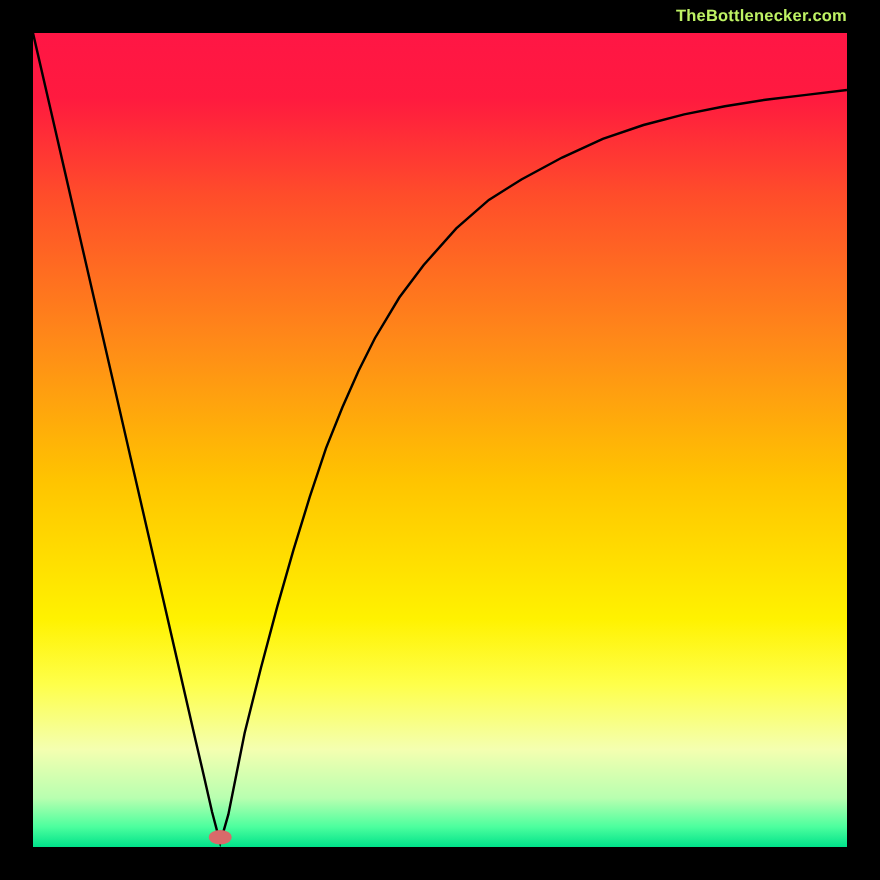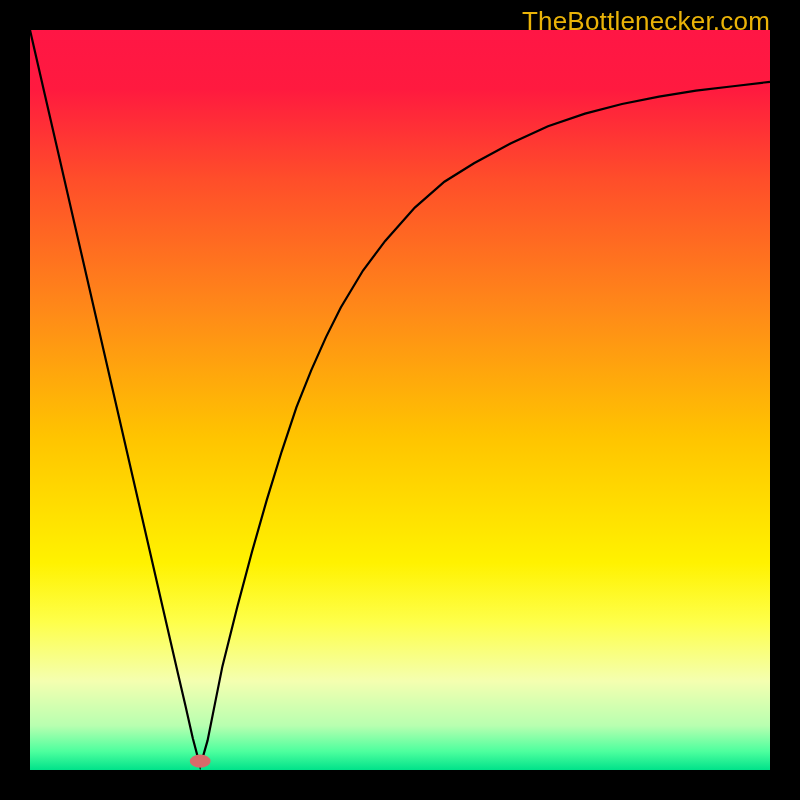--- a/index.html
+++ b/index.html
@@ -22,23 +22,23 @@
     left: 30px;
     top: 30px;
     width: 740px;
     height: 740px;
     box-sizing: border-box;
   }
   .attribution {
     position: absolute;
     top: 6px;
     right: 30px;
-    color: #eab308;
-    font-size: 26px;
-    font-weight: 400;
+    color: #bef264;
+    font-size: 15px;
+    font-weight: 700;
     letter-spacing: 0.2px;
   }
   svg { display: block; }
 </style>
 </head>
 <body>
 
 <div class="frame">
   <div class="attribution">TheBottlenecker.com</div>
 

